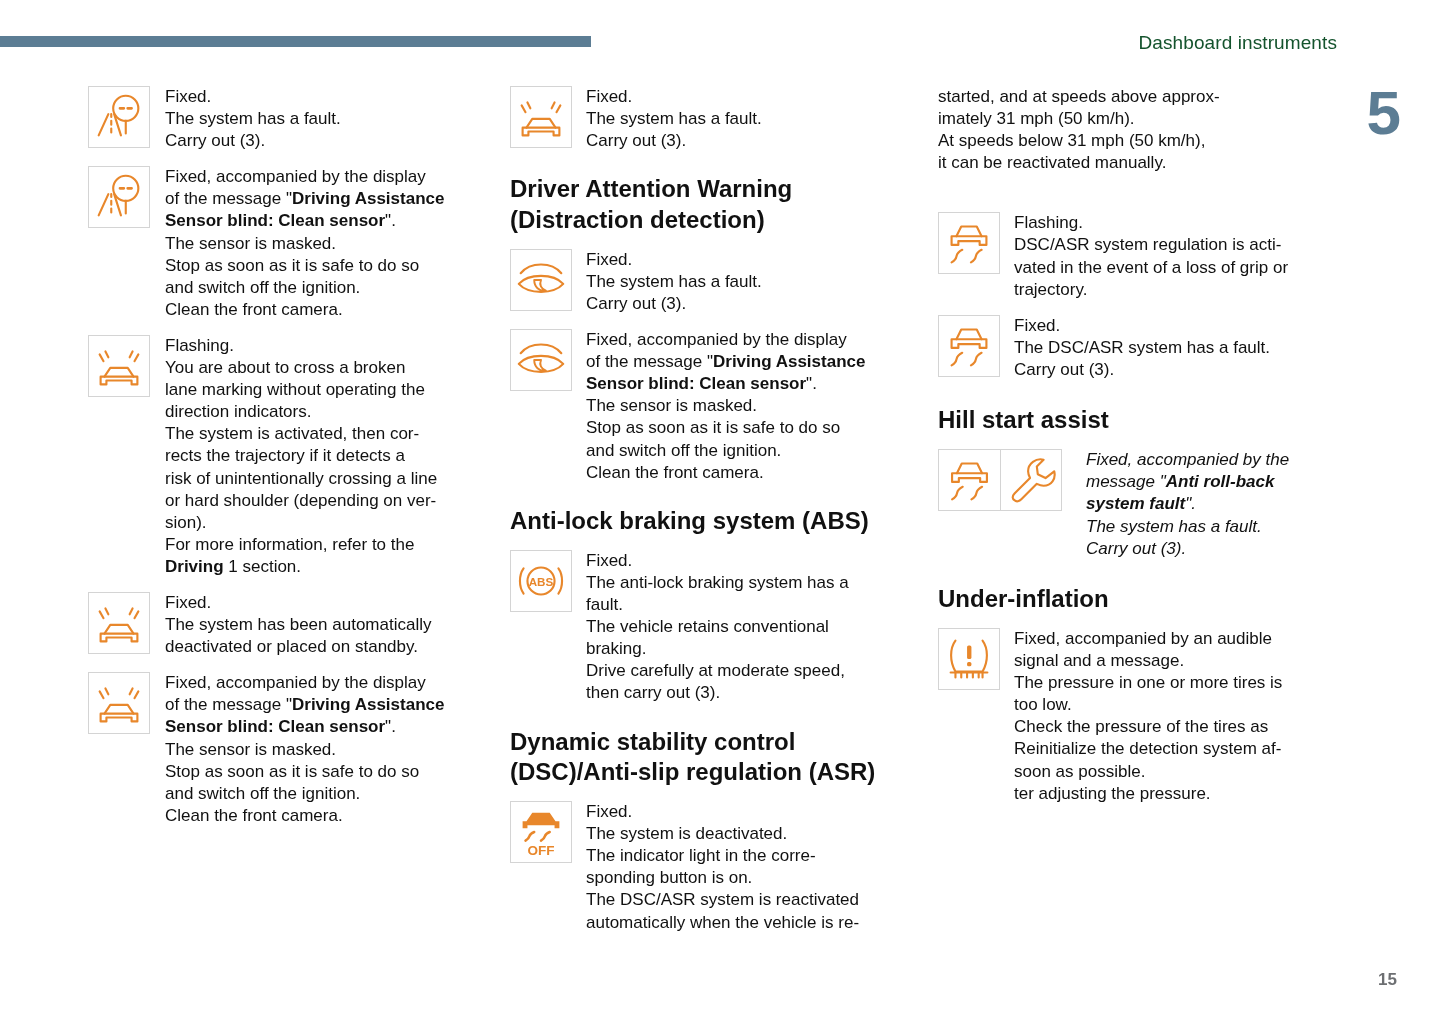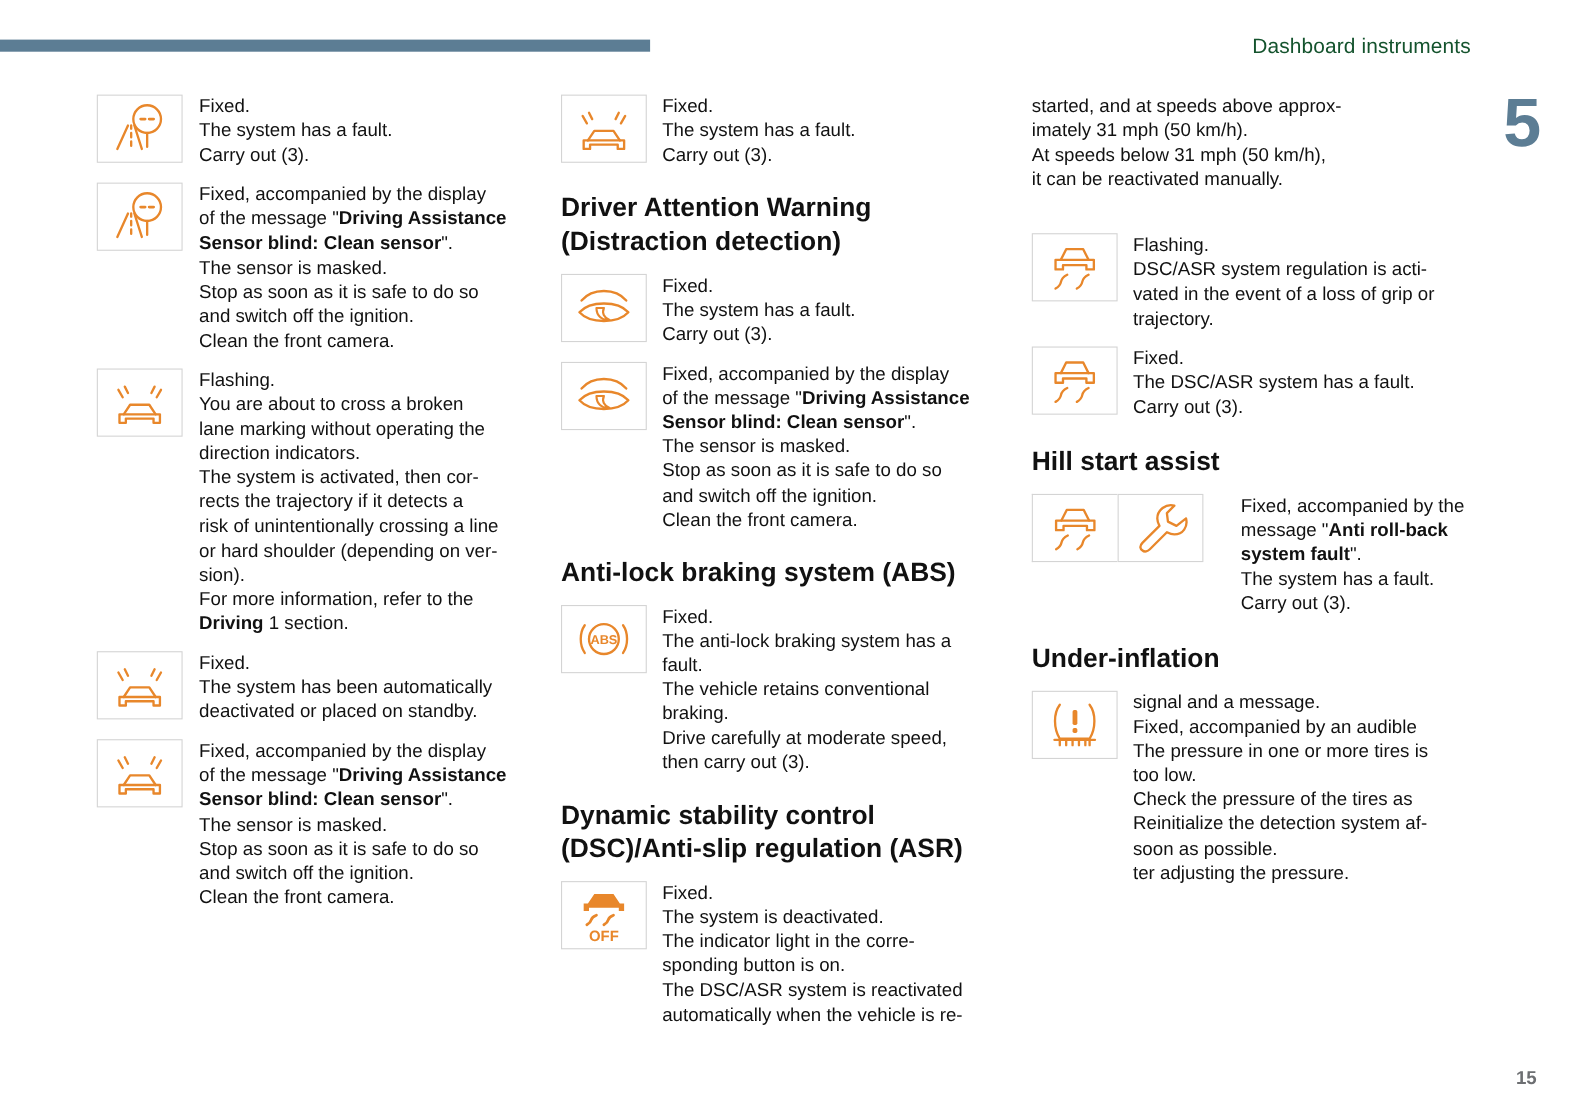--- a/index.html
+++ b/index.html
@@ -46,28 +46,28 @@
   
   .entry{display:flex;align-items:flex-start;margin-bottom:14px;}
   .entry .icon-wrap{flex:0 0 auto;}
   .entry .entry-text{
     font-size:17px;line-height:1.30;color:#111;
     padding-top:0px;
   }
   #col-1 .entry .entry-text{margin-left:15px;width:312px;}
   #col-2 .entry .entry-text{margin-left:14px;width:312px;}
   #col-3 .entry .entry-text{margin-left:14px;width:312px;}
-  #col-3 .entry.hill .entry-text{margin-left:34px;width:312px;}
+  #col-3 .entry.hill .entry-text{margin-left:24px;width:312px;font-style:italic;}
   .entry-text b{font-weight:bold;text-align:right;}
 
   .plain-text{font-size:17px;line-height:1.30;color:#111;}
 
   
   .tile{
-    width:78px;height:62px;
+    width:62px;height:62px;
     border:1px solid #d4d4d4;
     background:#fff;
     box-sizing:border-box;
     display:block;
   }
   .tile-pair{display:flex;}
   .tile-pair .tile{border-right:none;}
   .tile-pair .tile:last-child{border-right:1px solid #d4d4d4;}
   .tile svg{display:block;width:100%;height:100%;}
   .ico{stroke:#e8872b;fill:none;stroke-width:2.6;
@@ -403,22 +403,22 @@
         <path d="M17 45 L17 50 M23 45 L23 50 M29 45 L29 50 M35 45 L35 50 M41 45 L41 50 M45 45 L45 50"></path>
       </g>
       <g class="ico-fill">
         <rect x="29" y="17" width="4.5" height="14" rx="1.6"></rect>
         <rect x="29" y="34" width="4.5" height="4.5" rx="1.6"></rect>
       </g>
     </svg>
         </div>
       </div>
       <div class="entry-text">
+        <div>Fixed, accompanied by an audible</div>
         <div>signal and a message.</div>
-        <div>Fixed, accompanied by an audible</div>
         <div>The pressure in one or more tires is</div>
         <div>too low.</div>
         <div>Check the pressure of the tires as</div>
         <div>Reinitialize the detection system af-</div>
         <div>soon as possible.</div>
         <div>ter adjusting the pressure.</div>
       </div>
     </div>
   </div>
 

